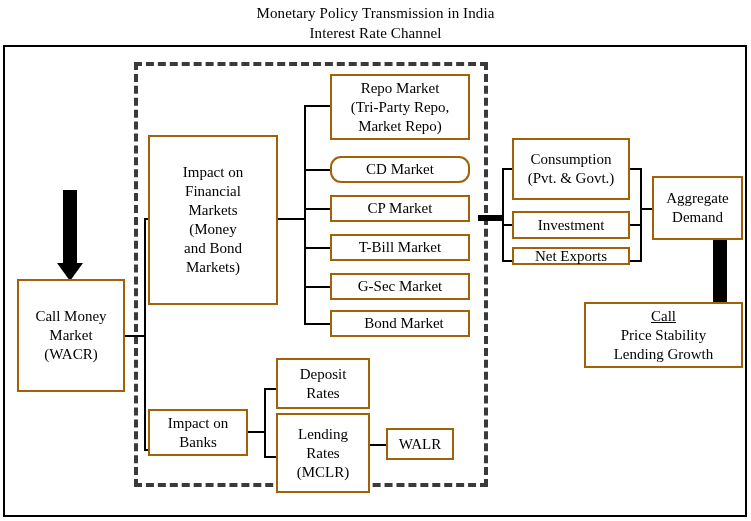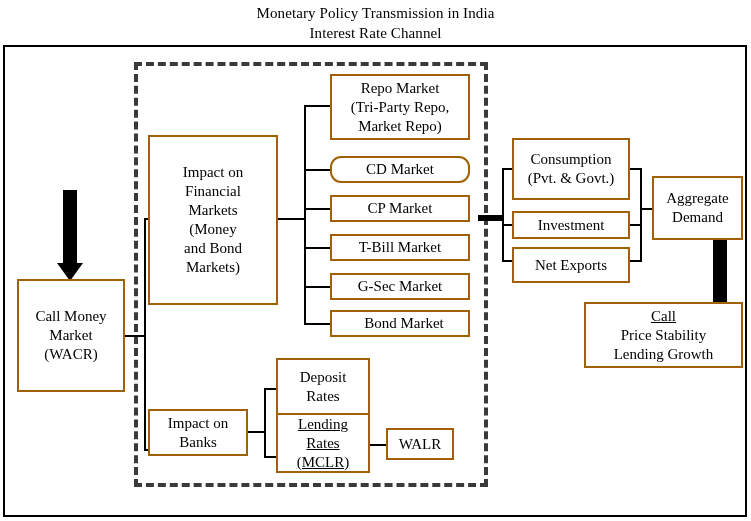--- a/index.html
+++ b/index.html
@@ -178,28 +178,28 @@
   </div>
 
   <div class="box" style="left:330px; top:273px; width:140px; height:27px;">
     <span class="t">G-Sec Market</span>
   </div>
 
   <div class="box" style="left:330px; top:310px; width:140px; height:27px;padding-left:11px;">
     <span class="t">Bond Market</span>
   </div>
 
-  <div class="box" style="left:276px; top:358px; width:94px; height:57px;">
+  <div class="box" style="left:276px; top:358px; width:94px; height:51px;">
     <div>
       <span class="t">Deposit</span>
       <span class="t">Rates</span>
     </div>
   </div>
 
-  <div class="box" style="left:276px; top:413px; width:94px; height:60px;text-decoration:underline;">
+  <div class="box" style="left:276px; top:413px; width:94px; height:80px;">
     <div>
       <span class="t">Lending</span>
       <span class="t">Rates</span>
       <span class="t">(MCLR)</span>
     </div>
   </div>
 
   <div class="box" style="left:386px; top:428px; width:68px; height:32px;">
     <span class="t">WALR</span>
   </div>
@@ -208,21 +208,21 @@
     <div>
       <span class="t">Consumption</span>
       <span class="t">(Pvt. &amp; Govt.)</span>
     </div>
   </div>
 
   <div class="box" style="left:512px; top:211px; width:118px; height:28px;">
     <span class="t">Investment</span>
   </div>
 
-  <div class="box" style="left:512px; top:247px; width:118px; height:36px;">
+  <div class="box" style="left:512px; top:247px; width:118px; height:18px;">
     <span class="t">Net Exports</span>
   </div>
 
   <div class="box" style="left:652px; top:176px; width:91px; height:64px;">
     <div>
       <span class="t">Aggregate</span>
       <span class="t">Demand</span>
     </div>
   </div>
 

